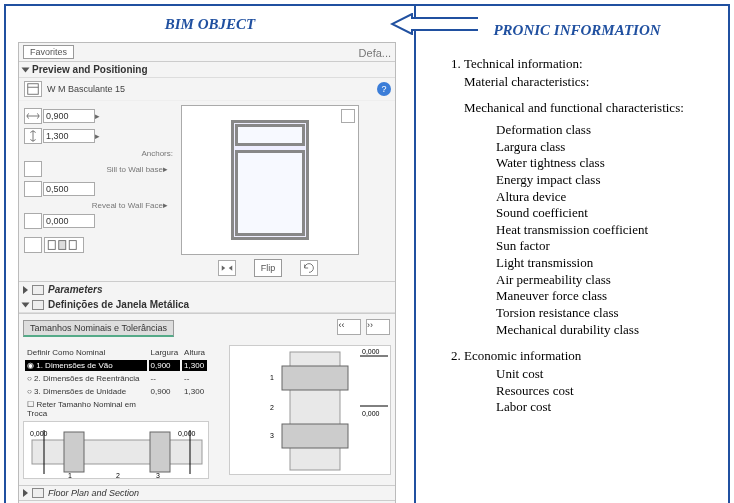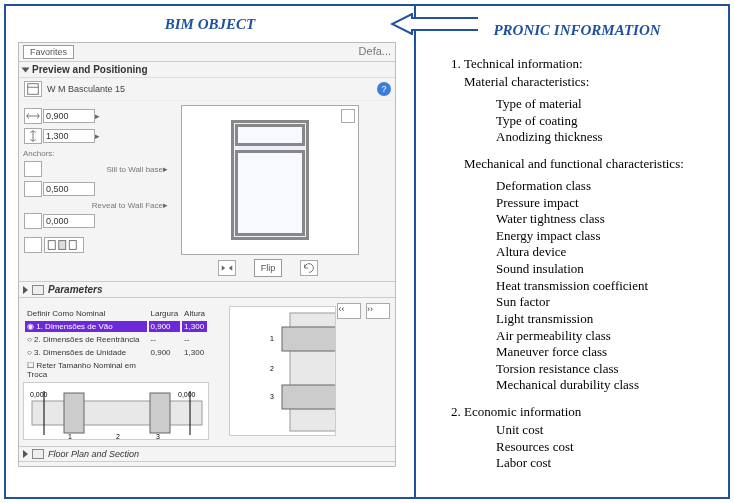--- a/index.html
+++ b/index.html
@@ -4,21 +4,21 @@
 <style>
 * { box-sizing: border-box; margin: 0; padding: 0; }
 body { font-family: "Times New Roman", serif; font-size: 12px; color: #000; background: #fff; width: 734px; }
 .outer { border: 2px solid #2050a0; width: 726px; margin: 4px; display: flex; min-height: 495px; }
 .left-panel { width: 410px; padding: 6px 12px 12px; border-right: 2px solid #2050a0; position: relative; }
 .right-panel { flex: 1; padding: 12px 12px 12px 22px; }
 .heading-row { display:flex; align-items:center; justify-content:center; height:24px; position:relative;font-style:italic; }
 .heading { color:#2050a0; font-weight:bold; font-family:"Times New Roman", serif; font-size:15px; text-align:center; flex:1; }
 .arrow-wrap { position:absolute; left:390px; top:14px; width:90px; height:20px; z-index:5; display:flex; align-items:center; }
 .app { background:#f4f4f4; border:1px solid #bbb; font-family: Arial, sans-serif; font-size:9px; color:#333; margin-top:6px; width:378px; }
-.app-topbar { display:flex; align-items:flex-start; padding:2px 4px; border-bottom:1px solid #ccc; }
+.app-topbar { display:flex; align-items:flex-end; padding:2px 4px; border-bottom:1px solid #ccc; }
 .fav-btn { border:1px solid #999; background:#fff; padding:1px 6px; font-size:9px; color:#555; cursor:default; }
 .app-topbar .spacer { flex:1; }
 .defu { color:#777; font-size:11px; }
 .section-row { display:flex; align-items:center; padding:2px 4px; border-bottom:1px solid #ddd; }
 .tri { display:inline-block; width:0; height:0; border-left:5px solid #555; border-top:4px solid transparent; border-bottom:4px solid transparent; margin-right:4px; }
 .tri.open { transform:rotate(90deg); }
 .section-title { font-size:10px; font-weight:bold; color:#333; }
 .content-row { display:flex; padding:4px; gap:4px; }
 .input-col { width:150px; }
 .icon-btn { display:inline-block; width:18px; height:16px; border:1px solid #aaa; background:#fff; margin:1px; vertical-align:middle; }
@@ -35,21 +35,21 @@
 .window-3d .outer-f { left:6px; top:0; width:78px; height:120px; }
 .window-3d .trans { left:10px; top:4px; width:70px; height:22px; background:#f7f9ff; }
 .window-3d .pane-f { left:10px; top:30px; width:70px; height:86px; background:#f7f9ff; }
 .small-label { font-size:8px; color:#777; }
 .section-closed { display:flex; align-items:center; padding:2px 4px; border-top:1px solid #ccc;font-style:italic; }
 .icon-mini { display:inline-block; width:12px; height:10px; border:1px solid #888; margin-right:4px; background:#eee; }
 .defs-panel { padding:4px; border-top:1px solid #ccc; }
 .tab-btn { display:inline-block; border:1px solid #999; border-bottom:2px solid #5a8; background:#ddd; padding:2px 6px; font-size:9px; margin:2px 4px 4px 0; }
 .nom-table { width:100%; font-size:8px; }
 .nom-table td { padding:1px 2px; }
-.nom-row-active { background:#6d28d9; color:#fff; }
+.nom-row-active { background:#000000; color:#fff; }
 .detail-area { display:flex; gap:20px; margin-top:4px; }
 .detail-svg { border:1px solid #ccc; background:#fff; }
 ol.info { list-style:decimal; padding-left:26px; }
 ol.info > li { margin-bottom:8px; font-size:13px; }
 .info-head { font-size:13px;text-align:center; }
 .sub { margin-left:0px; margin-top:2px; margin-bottom:6px; font-size:13px; }
 .subsub { margin-left:32px; font-size:13px; line-height:1.28; }
 .subsub div { }
 </style>
 </head>
@@ -97,21 +97,21 @@
             <input class="num-input" value="0,900" style="">
             <span class="chev">▸</span>
           </div>
           <div class="field-row">
             <span class="icon-btn"><svg viewBox="0 0 18 16">
                   <path d="M9 2 V14 M6 4 L9 2 L12 4 M6 12 L9 14 L12 12" stroke="#666" fill="none"></path>
                 </svg></span>
             <input class="num-input" value="1,300" style="">
             <span class="chev">▸</span>
           </div>
-          <div class="small-label" style="margin:4px 0 2px;">Anchors:</div>
+          <div class="small-label" style="margin:4px 0 2px;text-align:right;">Anchors:</div>
           <div class="field-row">
             <span class="icon-btn"></span>
             <span style="flex:1"></span>
             <span class="small-label">Sill to Wall base</span>
             <span class="chev">▸</span>
           </div>
           <div class="field-row">
             <span class="icon-btn"></span>
             <input class="num-input" value="0,500" style="">
           </div>
@@ -157,22 +157,28 @@
           </div>
         </div>
       </div>
 
       <div class="section-closed">
           <span class="tri"></span>
           <span class="icon-mini"></span>
           <span class="section-title">Parameters</span>
         </div>
 
+      <div class="section-row">
+          <span class="tri open"></span>
+          <span class="icon-mini"></span>
+          <span class="section-title">Definições de Janela Metálica</span>
+        </div>
 
       <div class="defs-panel">
+        <span class="tab-btn">Tamanhos Nominais e Tolerâncias</span>
         <span style="float:right;">
           <span class="icon-btn" style="width:24px;">‹‹</span>
           <span class="icon-btn" style="width:24px;">››</span>
         </span>
 
         <div class="detail-area">
           <div style="width:186px;">
             <table class="nom-table">
               <tbody>
                   <tr>
@@ -243,33 +249,28 @@
 
   <div class="right-panel">
     <div class="heading-row">
       <div class="heading">PRONIC INFORMATION</div>
     </div>
 
     <ol class="info" style="margin-top:14px;">
       <li>
         <span class="info-head">Technical information:</span>
         <div class="sub">Material characteristics:</div>
-        <div class="subsub">
-          <div>Type of material</div>
-          <div>Type of coating</div>
-          <div>Anodizing thickness</div>
-        </div>
         <div class="sub" style="margin-top:10px;">Mechanical and functional characteristics:</div>
         <div class="subsub">
           <div>Deformation class</div>
-          <div>Pressure impact</div>
+          <div>Largura class</div>
           <div>Water tightness class</div>
           <div>Energy impact class</div>
           <div>Altura device</div>
-          <div>Sound insulation</div>
+          <div>Sound coefficient</div>
           <div>Heat transmission coefficient</div>
           <div>Sun factor</div>
           <div>Light transmission</div>
           <div>Air permeability class</div>
           <div>Maneuver force class</div>
           <div>Torsion resistance class</div>
           <div>Mechanical durability class</div>
         </div>
       </li>
       <li style="margin-top:10px;">

